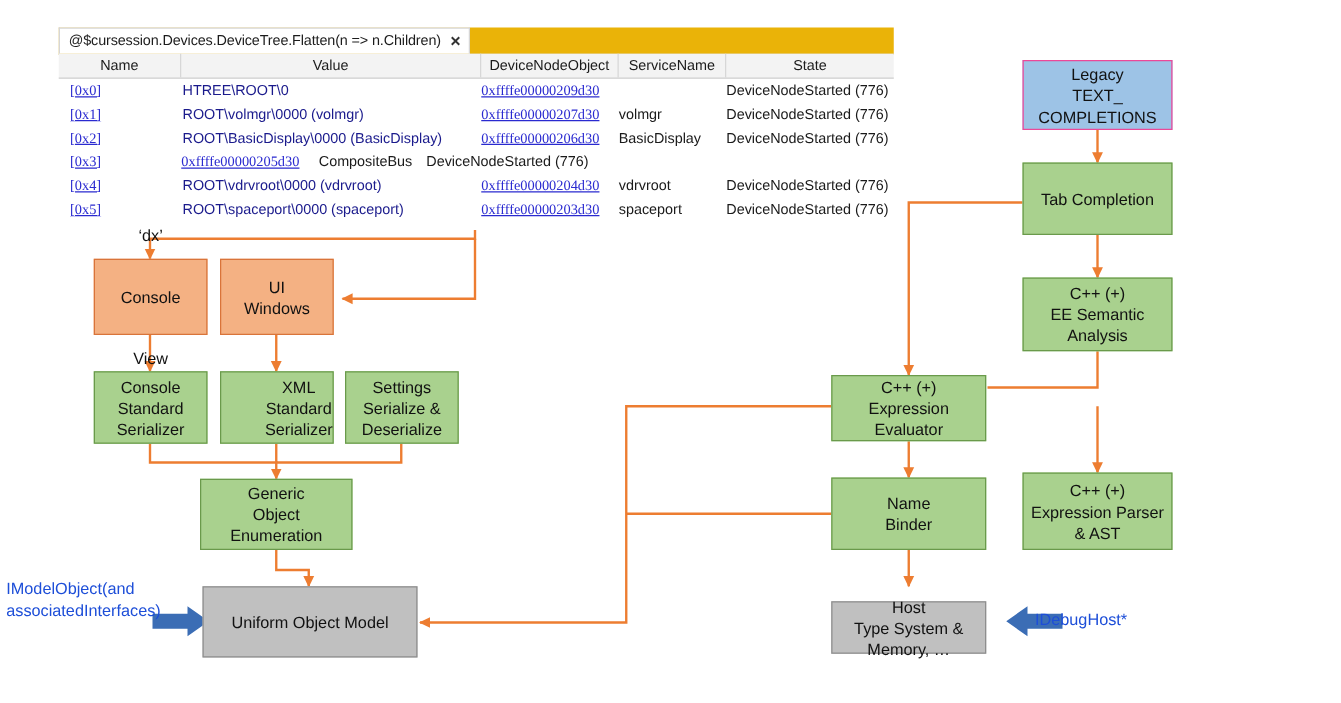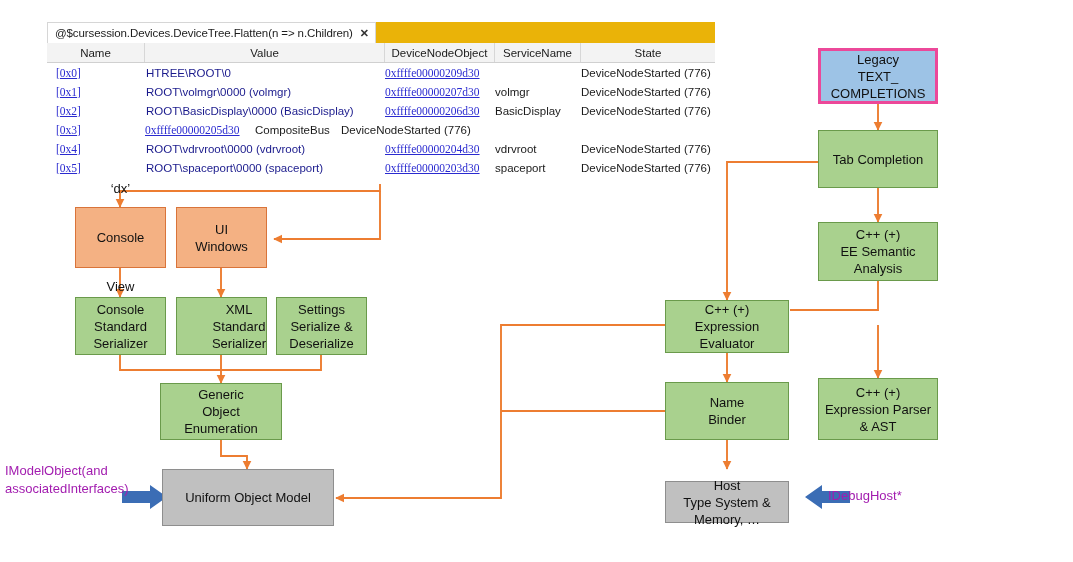--- a/index.html
+++ b/index.html
@@ -40,28 +40,28 @@
   .txt{color:#1a1a8c;}
   .plain{color:#1a1a1a;}
 
   
   .box{position:absolute;box-sizing:border-box;display:flex;flex-direction:column;
        align-items:center;justify-content:center;text-align:center;
        font-size:13px;line-height:17px;color:#111;}
   .box span{display:block;}
   .b-green{background:#a9d18e;border:1px solid #6a9a4b;}
   .b-orange{background:#f4b183;border:1px solid #d9743a;}
-  .b-blue{background:#9dc3e6;border:3px solid #ec4899;}
+  .b-blue{background:#9dc3e6;border:1px solid #ec4899;}
   .b-gray{background:#c0c0c0;border:1px solid #8e8e8e;}
 
   
   .svgwrap{position:absolute;left:0;top:0;width:1073px;height:562px;pointer-events:none;}
 
   
-  .flabel{position:absolute;font-size:13px;line-height:17.5px;color:#a21caf;}
+  .flabel{position:absolute;font-size:13px;line-height:17.5px;color:#1d4ed8;}
 </style>
 </head>
 <body>
 
 <div id="root">
 
   <div class="panel">
     <div class="tabstrip">
       <div class="tab" id="tab0" style="width: 329px;">
         <span class="tab-label">@$cursession.Devices.DeviceTree.Flatten(n =&gt; n.Children)</span>

